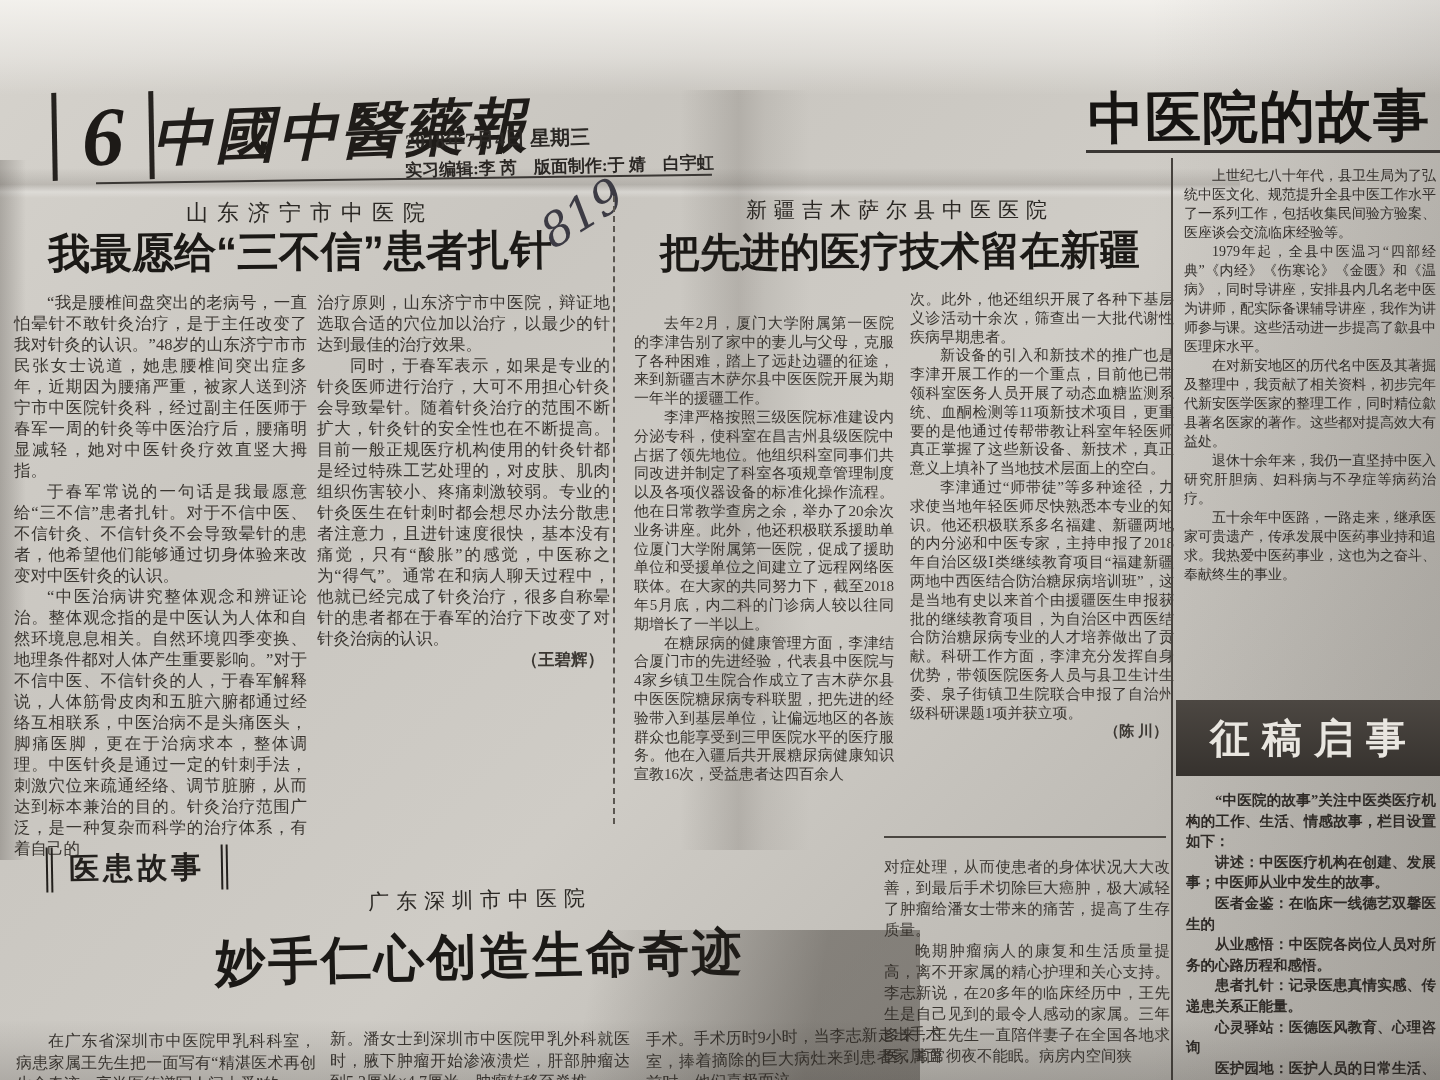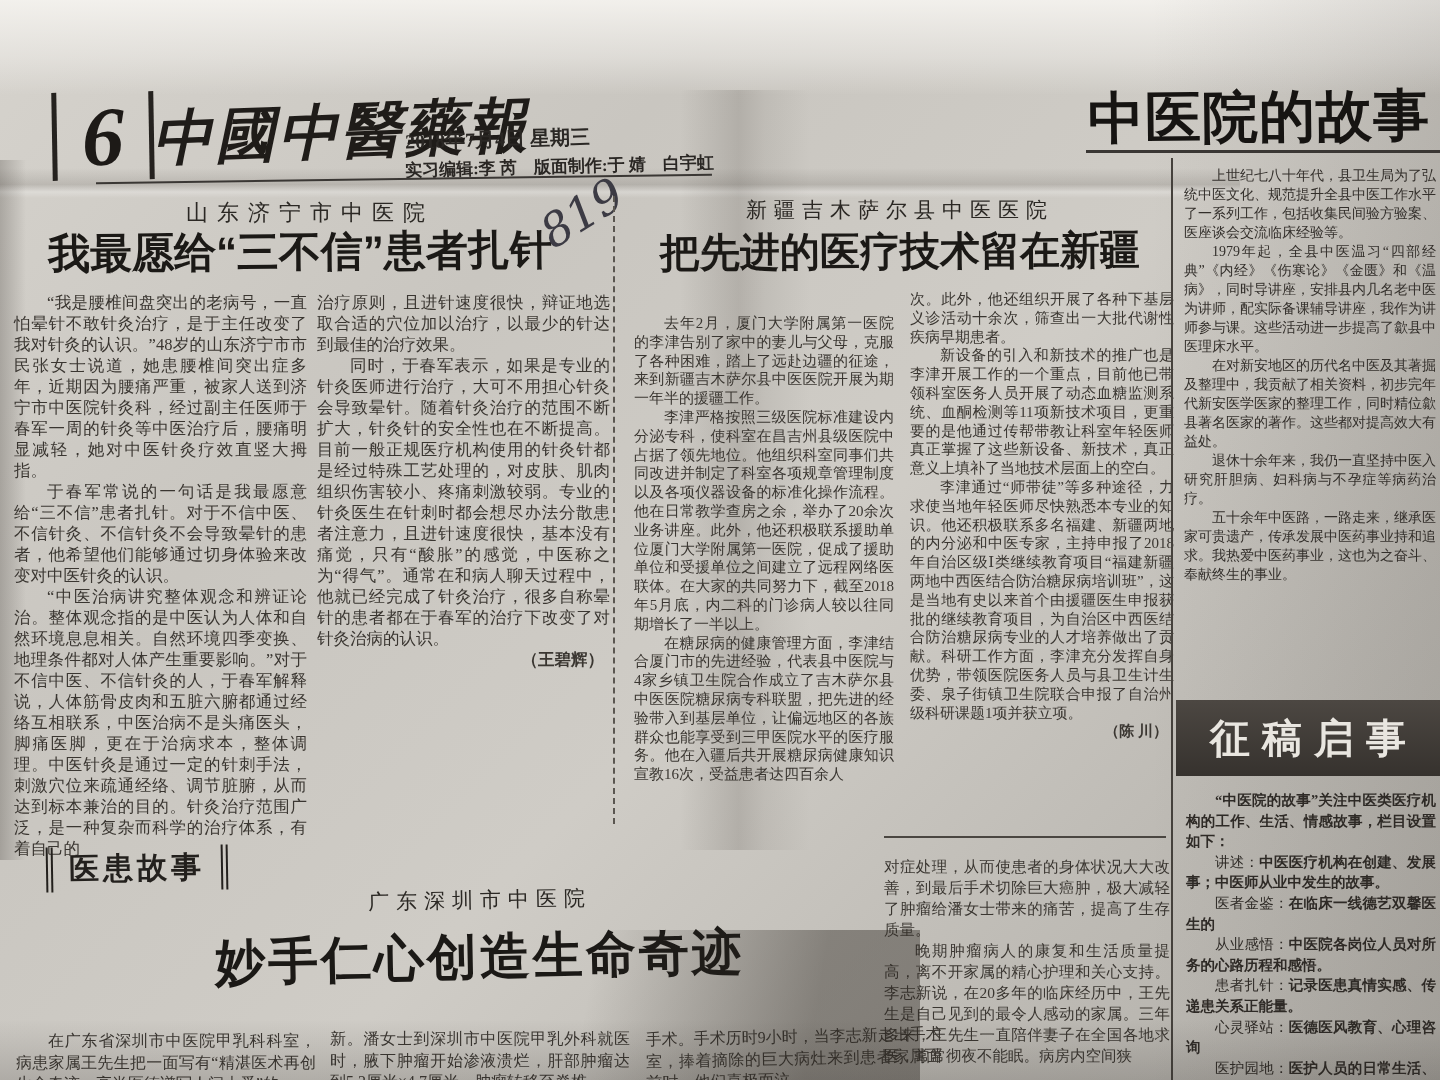--- a/index.html
+++ b/index.html
@@ -40,21 +40,21 @@
   .c-left{font-size:16.5px;line-height:21px;color:#3a3631;}
   .c-mid{font-size:15px;line-height:18.8px;color:#3a3631;}
   .c-right{font-size:14px;line-height:19px;color:#332f2b;}
   .c-bottom{font-size:16px;line-height:21.5px;color:#3a3631;}
   
   .cfp-band{position:absolute;left:1176px;top:700px;width:264px;height:76px;
             background:linear-gradient(180deg,#4c4742,#36322e);display:flex;align-items:center;justify-content:center;}
   .cfp-title{font-size:40px;font-weight:bold;color:#e9e6e0;letter-spacing:12px;font-family:"Liberation Sans","DejaVu Sans",sans-serif;text-indent:12px;}
   .cfp-body{position:absolute;left:1186px;top:790px;width:250px;font-size:14.5px;line-height:20.6px;text-align:justify;color:#2e2a26;font-weight:600;}
   .cfp-body p{margin:0;text-indent:2em;}
-  .cfp-body .lbl{font-weight:normal;}
+  .cfp-body .lbl{font-weight:bold;}
   
   .seclabel{position:absolute;left:46px;top:846px;font-size:30px;font-weight:bold;
             font-family:"Liberation Sans","DejaVu Sans",sans-serif;color:#23201d;
             border-left:7px double #23201d;border-right:7px double #23201d;padding:2px 16px;letter-spacing:4px;transform:rotate(-1deg);}
 </style>
 </head>
 <body>
 
 <div class="page">
 
@@ -75,21 +75,21 @@
 
   <div class="kicker" style="left:110px;top:198px;width:400px;">山东济宁市中医院</div>
   <div class="headline" style="left:20px;top:224px;width:560px;font-size:42px;transform:rotate(-.5deg);">我最愿给“三不信”患者扎针</div>
   <div class="note819">819</div>
   <div class="col c-left" style="left:14px;top:292px;width:293px;">
     <p>“我是腰椎间盘突出的老病号，一直怕晕针不敢针灸治疗，是于主任改变了我对针灸的认识。”48岁的山东济宁市市民张女士说道，她患腰椎间突出症多年，近期因为腰痛严重，被家人送到济宁市中医院针灸科，经过副主任医师于春军一周的针灸等中医治疗后，腰痛明显减轻，她对中医针灸疗效直竖大拇指。</p>
     <p>于春军常说的一句话是我最愿意给“三不信”患者扎针。对于不信中医、不信针灸、不信针灸不会导致晕针的患者，他希望他们能够通过切身体验来改变对中医针灸的认识。</p>
     <p>“中医治病讲究整体观念和辨证论治。整体观念指的是中医认为人体和自然环境息息相关。自然环境四季变换、地理条件都对人体产生重要影响。”对于不信中医、不信针灸的人，于春军解释说，人体筋骨皮肉和五脏六腑都通过经络互相联系，中医治病不是头痛医头，脚痛医脚，更在于治病求本，整体调理。中医针灸是通过一定的针刺手法，刺激穴位来疏通经络、调节脏腑，从而达到标本兼治的目的。针灸治疗范围广泛，是一种复杂而科学的治疗体系，有着自己的</p>
   </div>
   <div class="col c-left" style="left:317px;top:292px;width:293px;">
-    <p class="cont">治疗原则，且进针速度很快，辩证地选取合适的穴位加以治疗，以最少的针达到最佳的治疗效果。</p>
+    <p class="cont">治疗原则，山东济宁市中医院，辩证地选取合适的穴位加以治疗，以最少的针达到最佳的治疗效果。</p>
     <p>同时，于春军表示，如果是专业的针灸医师进行治疗，大可不用担心针灸会导致晕针。随着针灸治疗的范围不断扩大，针灸针的安全性也在不断提高。目前一般正规医疗机构使用的针灸针都是经过特殊工艺处理的，对皮肤、肌肉组织伤害较小、疼痛刺激较弱。专业的针灸医生在针刺时都会想尽办法分散患者注意力，且进针速度很快，基本没有痛觉，只有“酸胀”的感觉，中医称之为“得气”。通常在和病人聊天过程中，他就已经完成了针灸治疗，很多自称晕针的患者都在于春军的治疗下改变了对针灸治病的认识。</p>
     <div class="byline">（王碧辉）</div>
   </div>
 
   <div class="vdash" style="left:613px;top:196px;height:628px;"></div>
 
   <div class="kicker" style="left:700px;top:196px;width:400px;letter-spacing:7px;font-size:21px;">新疆吉木萨尔县中医医院</div>
   <div class="headline" style="left:640px;top:224px;width:520px;font-size:40px;transform:rotate(-.4deg);">把先进的医疗技术留在新疆</div>
   <div class="col c-mid" style="left:634px;top:290px;width:260px;margin-top:24px;">
     <p>去年2月，厦门大学附属第一医院的李津告别了家中的妻儿与父母，克服了各种困难，踏上了远赴边疆的征途，来到新疆吉木萨尔县中医医院开展为期一年半的援疆工作。</p>

